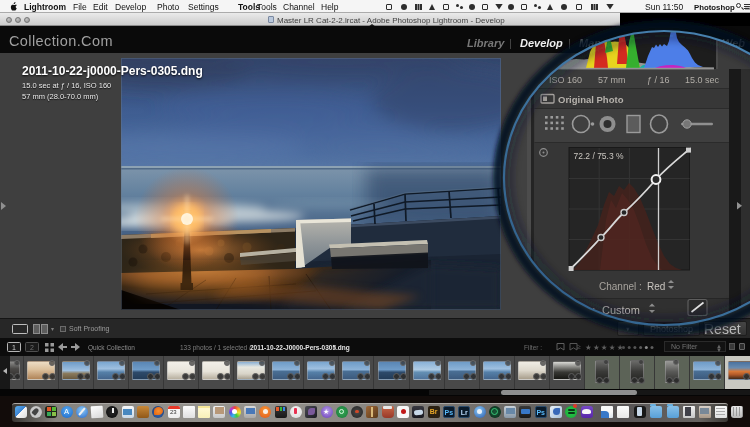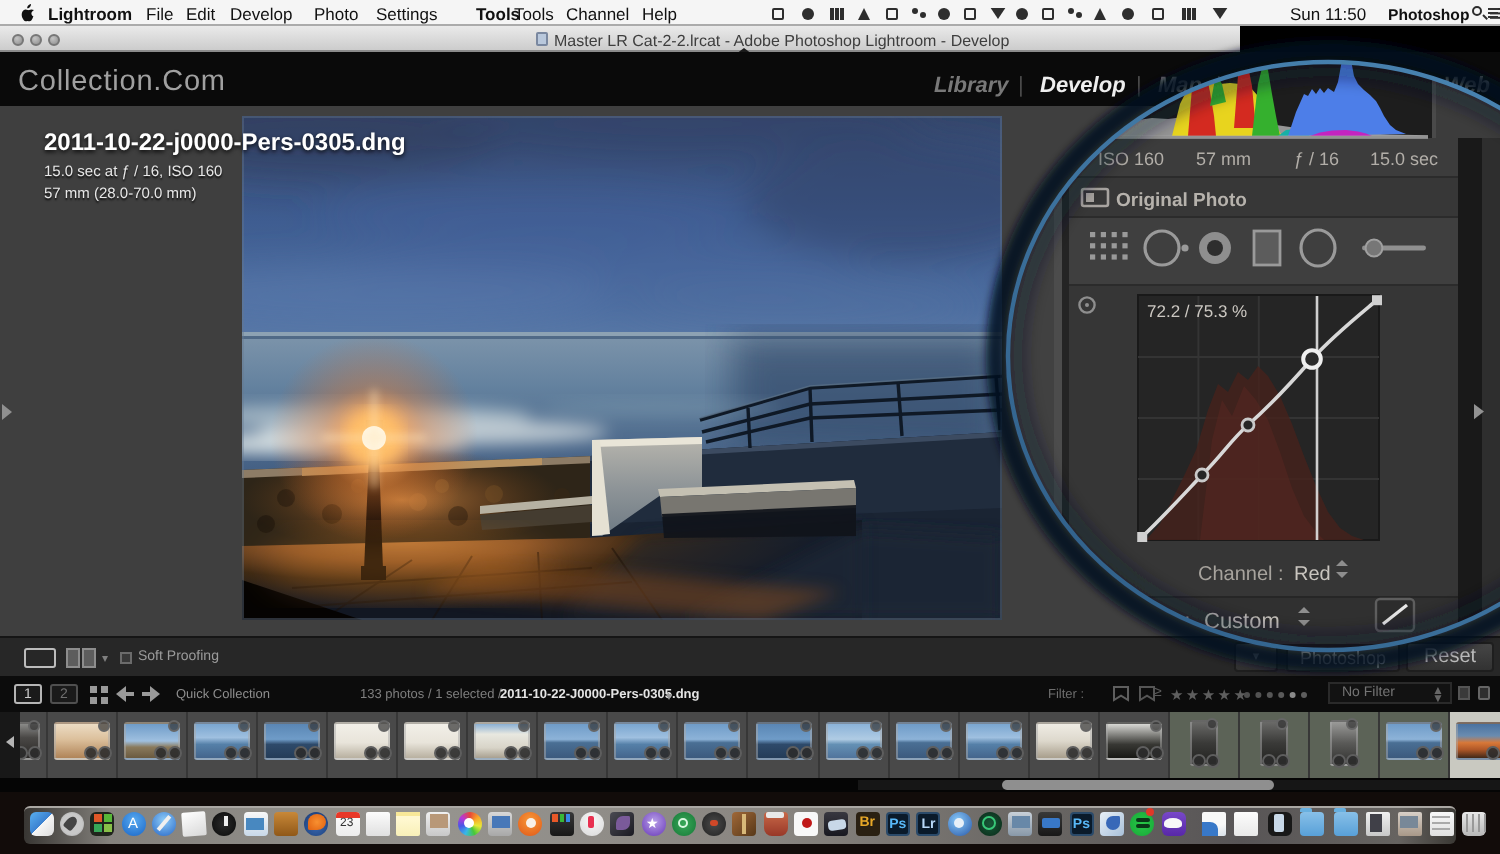--- a/index.html
+++ b/index.html
@@ -224,21 +224,21 @@
 
 <div class="abs" style="left:0;top:318px;width:750px;height:20px;background:#272727;border-top:1px solid #151515;">
 <span class="abs" style="left:12px;top:5px;width:16px;height:10px;border:1.5px solid #bcbcbc;border-radius:1.5px;"></span>
 <span class="abs" style="left:33px;top:5px;width:7px;height:10px;border:1px solid #8d8d8d;background:#5d5d5d;"></span>
 <span class="abs" style="left:41px;top:5px;width:7px;height:10px;border:1px solid #8d8d8d;background:#5d5d5d;"></span>
 <span class="abs" style="left:51px;top:5.5px;font-size:6px;color:#7f7f7f;">▾</span>
 <span class="abs" style="left:60px;top:7px;width:5.5px;height:5.5px;border:1px solid #6b6b6b;background:#383838;"></span>
 <span class="abs" style="left:69px;top:5.5px;font-size:7px;color:#9b9b9b;">Soft Proofing</span>
 <span class="abs" style="left:617px;top:2px;width:22px;height:15px;background:linear-gradient(#454545,#323232);border:1px solid #1e1e1e;border-radius:2px;color:#a8a8a8;font-size:6.5px;text-align:center;line-height:14px;">▾</span>
 <span class="abs" style="left:643px;top:2px;width:57px;height:15px;background:linear-gradient(#464646,#323232);border:1px solid #1e1e1e;border-radius:2px;color:#bbb;font-size:9px;text-align:center;line-height:14px;">Photoshop</span>
-<span class="abs" style="left:703px;top:2px;width:44px;height:15px;background:linear-gradient(#464646,#323232);border:1px solid #1e1e1e;border-radius:2px;color:#bbb;font-size:10px;text-align:center;line-height:14px;">Reset</span>
+<span class="abs" style="left:703px;top:2px;width:44px;height:15px;background:linear-gradient(#464646,#323232);border:1px solid #1e1e1e;border-radius:2px;color:#bbb;font-size:14px;text-align:left;line-height:14px;">Reset</span>
 </div>
 
 <div class="abs" style="left:0;top:338px;width:750px;height:18px;background:#0c0c0c;color:#8e8e8e;font-size:6.5px;">
 <span class="abs" style="left:7px;top:4px;width:14px;height:10px;border:1px solid #b5b5b5;border-radius:1.5px;background:#1a1a1a;color:#ccc;font-size:7px;text-align:center;line-height:9px;">1</span>
 <span class="abs" style="left:25px;top:4px;width:14px;height:10px;border:1px solid #4f4f4f;border-radius:1.5px;background:#1a1a1a;color:#707070;font-size:7px;text-align:center;line-height:9px;">2</span>
 <svg class="abs" style="left:45px;top:5px" width="9" height="9">
         <g fill="#999">
           <rect x="0" y="0" width="3.5" height="3.5"></rect>
           <rect x="5.5" y="0" width="3.5" height="3.5"></rect>
           <rect x="0" y="5.5" width="3.5" height="3.5"></rect>

